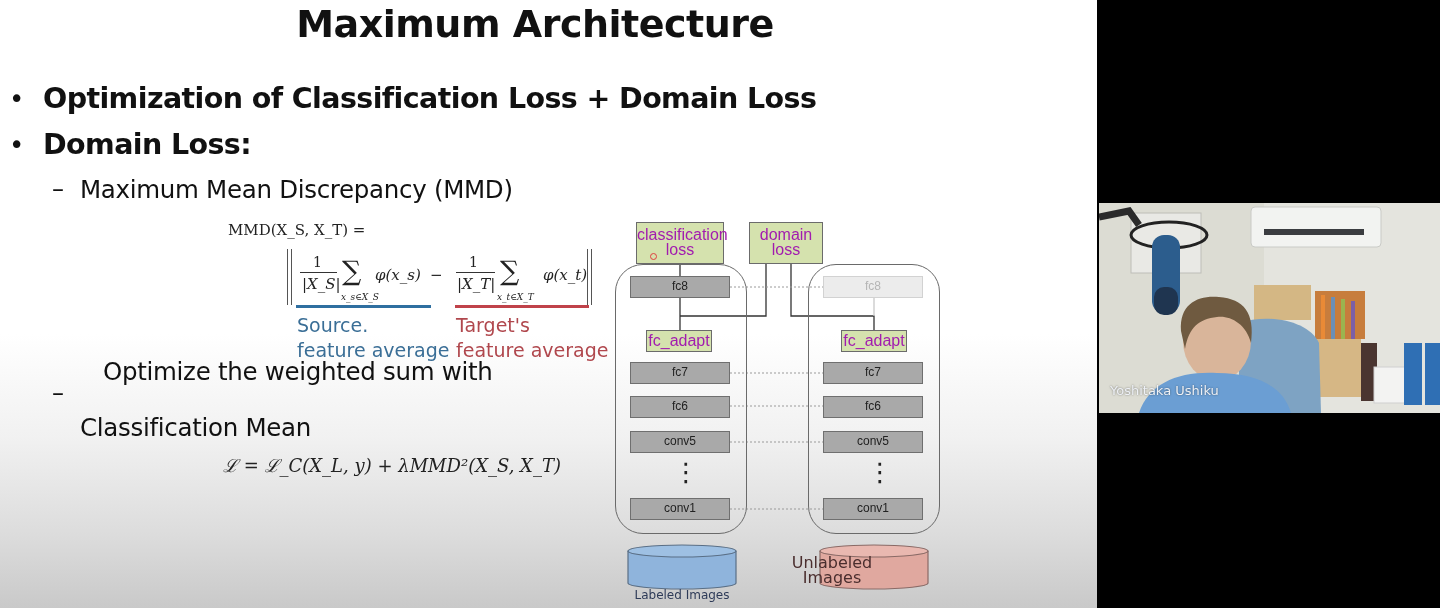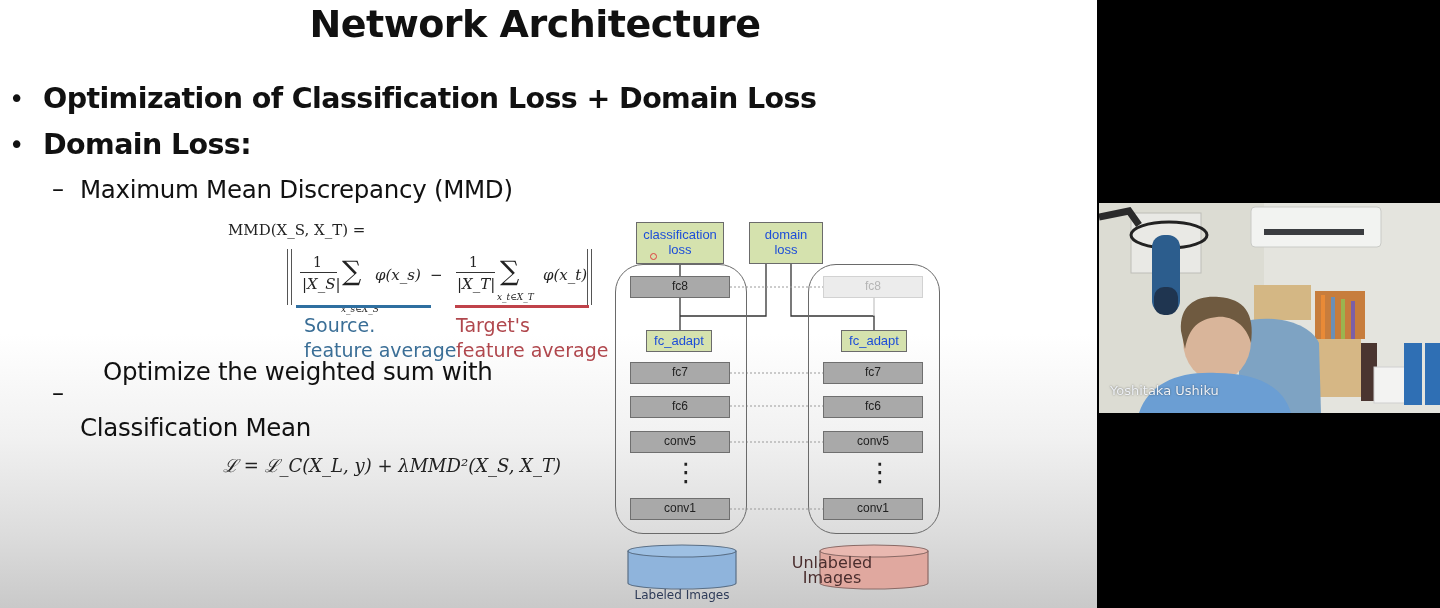--- a/index.html
+++ b/index.html
@@ -11,66 +11,66 @@
   .title { left:0; width:1070px; top:2px; text-align:center; font-family:"DejaVu Sans", sans-serif; font-weight:bold; font-size:38px; color:#111; letter-spacing:-0.5px; }
   .bullet-l1 { font-family:"DejaVu Sans", sans-serif; font-weight:bold; font-size:28.5px; color:#111; letter-spacing:-0.6px; white-space:nowrap; }
   .bullet-dot { font-family:"DejaVu Sans", sans-serif; font-size:26px; color:#111; }
   .bullet-l2 { font-family:"DejaVu Sans", sans-serif; font-size:24.5px; color:#111; white-space:nowrap; letter-spacing:-0.3px; }
   .dash { font-family:"DejaVu Sans", sans-serif; font-size:24px; color:#111; }
   .math { font-family:"DejaVu Serif", "Liberation Serif", serif; color:#222; white-space:nowrap; }
   .note-blue { color:#3a6e96; font-family:"DejaVu Sans", sans-serif; font-size:19px; line-height:25px; }
   .note-red { color:#b0474d; font-family:"DejaVu Sans", sans-serif; font-size:19px; line-height:25px; }
   .layer { position:absolute; height:20px; background:#a9a9a9; border:1.5px solid #6f6f6f; box-sizing:border-box; text-align:center; font-size:12px; line-height:17px; color:#222; font-family:"Liberation Sans", sans-serif; }
   .layer.faded { background:#ececec; border-color:#d2d2d2; color:#b5b5b5; }
-  .greenbox { position:absolute; background:#d5e2ae; border:1.5px solid #6b6b6b; box-sizing:border-box; text-align:center; font-size:13px; color:#1d4ed8; font-family:"Liberation Sans", sans-serif; }
+  .greenbox { position:absolute; background:#d5e2ae; border:1.5px solid #6b6b6b; box-sizing:border-box; text-align:center; font-size:16px; color:#a21caf; font-family:"Liberation Sans", sans-serif; }
   .stream { position:absolute; border:1.5px solid #6a6a6a; border-radius:28px; box-sizing:border-box; }
   .vid { position:absolute; left:2px; top:203px; width:341px; height:210px; overflow:hidden;
     background: linear-gradient(to bottom, #d7d9d3 0%, #e2e3dc 50%, #cfcfc6 100%); }
   .name-label { position:absolute; left:11px; bottom:15px; color:#eef1f6; font-family:"DejaVu Sans", sans-serif; font-size:13px; text-shadow:0 0 2px rgba(0,0,0,0.5); }
 </style>
 </head>
 <body>
 
 <div id="slide">
 
-  <div class="abs title">Network Architecture</div>
+  <div class="abs title">Maximum Architecture</div>
 
   <div class="abs bullet-dot" style="left:9px;top:84px;">•</div>
   <div class="abs bullet-l1" style="left:43px;top:82px;">Optimization of Classification Loss + Domain Loss</div>
   <div class="abs bullet-dot" style="left:9px;top:130px;">•</div>
   <div class="abs bullet-l1" style="left:43px;top:128px;">Domain Loss:</div>
 
   <div class="abs dash" style="left:52px;top:175px;">–</div>
   <div class="abs bullet-l2" style="left:80px;top:175px;">Maximum Mean Discrepancy (MMD)</div>
 
   <div class="abs math" style="left:228px;top:221px;font-size:15px;">MMD(X_S, X_T) =</div>
   <div>
 
     <div class="abs" style="left:287px;top:249px;width:2px;height:56px;border-left:1.5px solid #555;border-right:1.5px solid #555;width:3px;"></div>
     <div class="abs" style="left:587px;top:249px;width:3px;height:56px;border-left:1.5px solid #555;border-right:1.5px solid #555;"></div>
 
     <div class="abs math" style="left:313px;top:254px;font-size:14px;">1</div>
     <div class="abs" style="left:300px;top:272px;width:37px;border-top:1px solid #333;"></div>
     <div class="abs math" style="left:302px;top:275px;font-size:15px;font-style:italic;">|X_S|</div>
     <div class="abs math" style="left:342px;top:255px;font-size:27px;">∑</div>
-    <div class="abs math" style="left:341px;top:292px;font-size:9px;font-style:italic;margin-top:12px;">x_s∈X_S</div>
+    <div class="abs math" style="left:341px;top:292px;font-size:9px;font-style:italic;">x_s∈X_S</div>
     <div class="abs math" style="left:375px;top:266px;font-size:15px;font-style:italic;">φ(x_s)</div>
     <div class="abs math" style="left:430px;top:266px;font-size:15px;">−</div>
 
     <div class="abs math" style="left:469px;top:254px;font-size:14px;">1</div>
     <div class="abs" style="left:456px;top:272px;width:39px;border-top:1px solid #333;"></div>
     <div class="abs math" style="left:457px;top:275px;font-size:15px;font-style:italic;">|X_T|</div>
     <div class="abs math" style="left:500px;top:255px;font-size:27px;">∑</div>
     <div class="abs math" style="left:497px;top:292px;font-size:9px;font-style:italic;">x_t∈X_T</div>
     <div class="abs math" style="left:543px;top:266px;font-size:15px;font-style:italic;">φ(x_t)</div>
 
     <div class="abs" style="left:296px;top:305px;width:135px;height:3px;background:#2f6fa0;"></div>
     <div class="abs" style="left:455px;top:305px;width:134px;height:3px;background:#c0424a;"></div>
 
-    <div class="abs note-blue" style="left:304px;top:313px;">
+    <div class="abs note-blue" style="left:297px;top:313px;">
       <div>Source.</div>
       <div>feature average</div>
     </div>
     <div class="abs note-red" style="left:456px;top:313px;">
       <div>Target's</div>
       <div>feature average</div>
     </div>
   </div>
 
   <div class="abs dash" style="left:52px;top:379px;">–</div>

